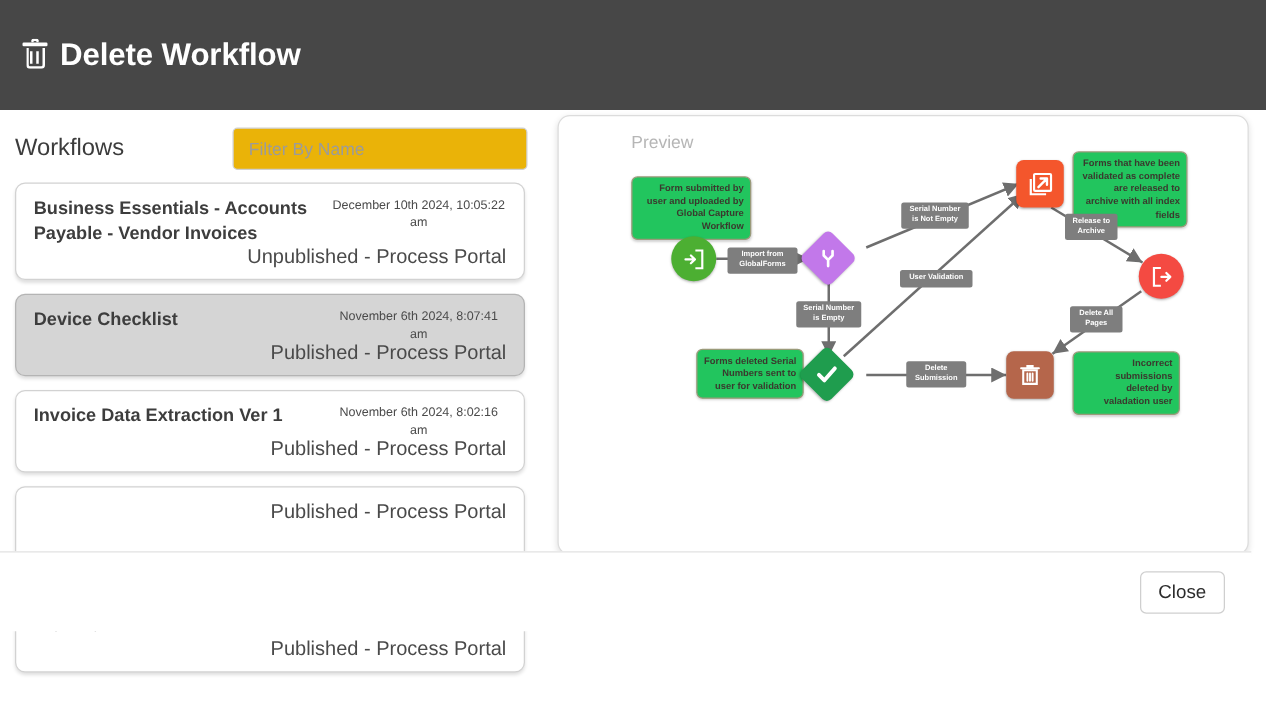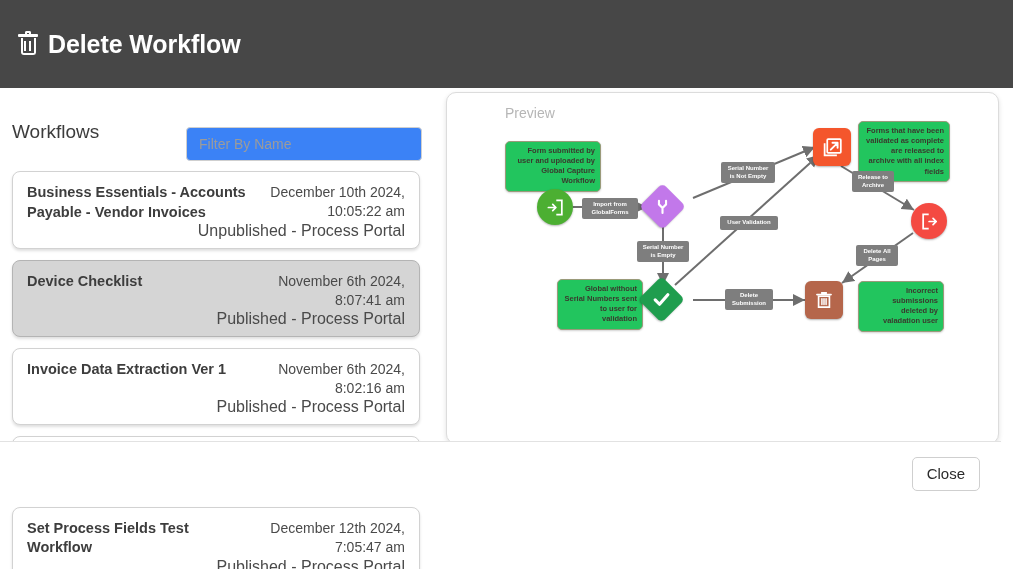--- a/index.html
+++ b/index.html
@@ -90,22 +90,21 @@
   .filter-input {
     width: 236px;
     height: 32px;
     border: 1px solid #cfcfcf;
     border-radius: 4px;
     padding: 16px 12px;
     font-size: 14px;
     color: #333;
     font-family: "Liberation Sans", sans-serif;
     outline: none;
-    background: #3b82f6;
-    margin-top: 25px;
+    background: #eab308;
   }
   .filter-input::placeholder { color: #9b9b9b; }
 
   .wf-list {
     padding: 0 2px;
   }
   .wf-item {
     position: relative;
     border: 1px solid #d2d2d2;
     border-radius: 8px;
@@ -128,24 +127,24 @@
     align-items: flex-start;
   }
   .wf-name {
     font-size: 14.5px;
     font-weight: bold;
     color: #3d3d3d;
     line-height: 1.35;
     max-width: 225px;
   }
   .wf-date {
-    font-size: 14px;
+    font-size: 10px;
     color: #4a4a4a;
     line-height: 1.35;
-    text-align: right;
+    text-align: center;
     width: 140px;
     flex: none;
   }
   .wf-status {
     font-size: 16px;
     color: #4a4a4a;
     text-align: right;
     margin-top: 0;
   }
 
@@ -343,21 +342,21 @@
               <line x1="394" y1="73" x2="467" y2="117" marker-end="url(#ah)"></line>
 
               <line x1="466" y1="140" x2="395" y2="190" marker-end="url(#ah)"></line>
 
               <line x1="246" y1="207" x2="358" y2="207" marker-end="url(#ah)"></line>
             </g>
           </svg>
 
           <div class="note" style="left:58px;top:48px;width:96px;">Form submitted by user and uploaded by Global Capture Workflow</div>
           <div class="note" style="left:411px;top:28px;width:92px;">Forms that have been validated as complete are released to archive with all index fields</div>
-          <div class="note" style="left:110px;top:186px;width:86px;">Global without Serial Numbers sent to user for validation</div>
+          <div class="note" style="left:110px;top:186px;width:86px;">Forms deleted Serial Numbers sent to user for validation</div>
           <div class="note" style="left:411px;top:188px;width:86px;">Incorrect submissions deleted by valadation user</div>
 
           <div class="node" style="left:90px;top:96px;">
             <div class="circ green">
               <svg width="19" height="19" viewBox="0 0 24 24">
                 <path d="M13 3h7v18h-7" fill="none" stroke="#fff" stroke-width="2.2"></path>
                 <path d="M3 12h9M8.5 8l4 4-4 4" fill="none" stroke="#fff" stroke-width="2.2" stroke-linecap="round" stroke-linejoin="round"></path>
               </svg>
             </div>
           </div>

